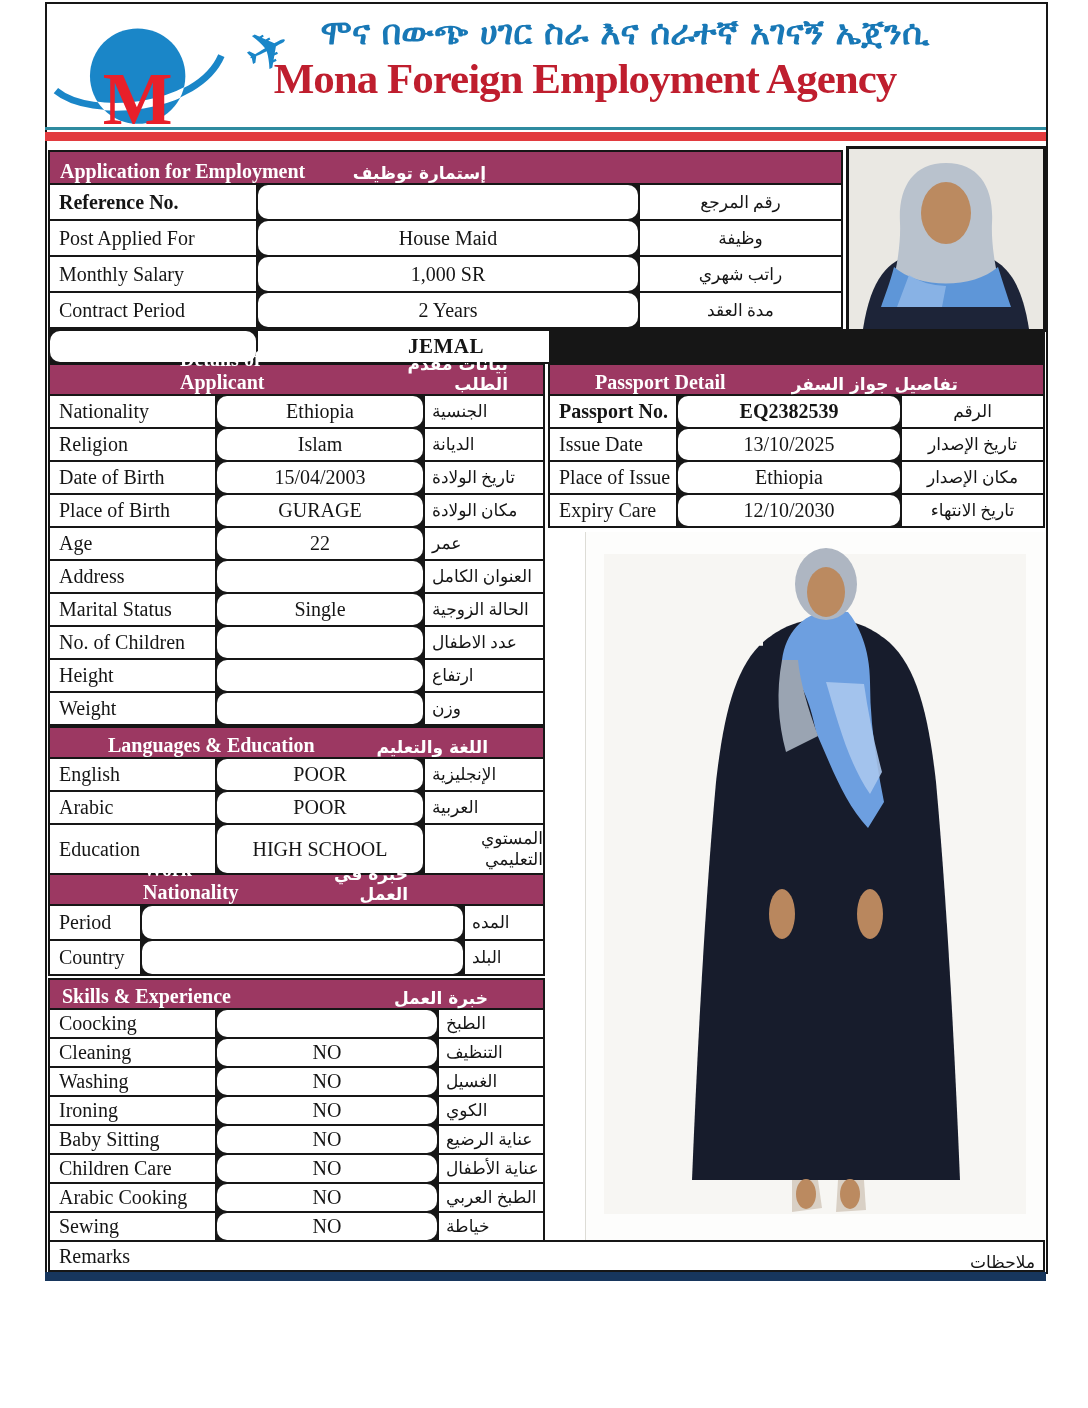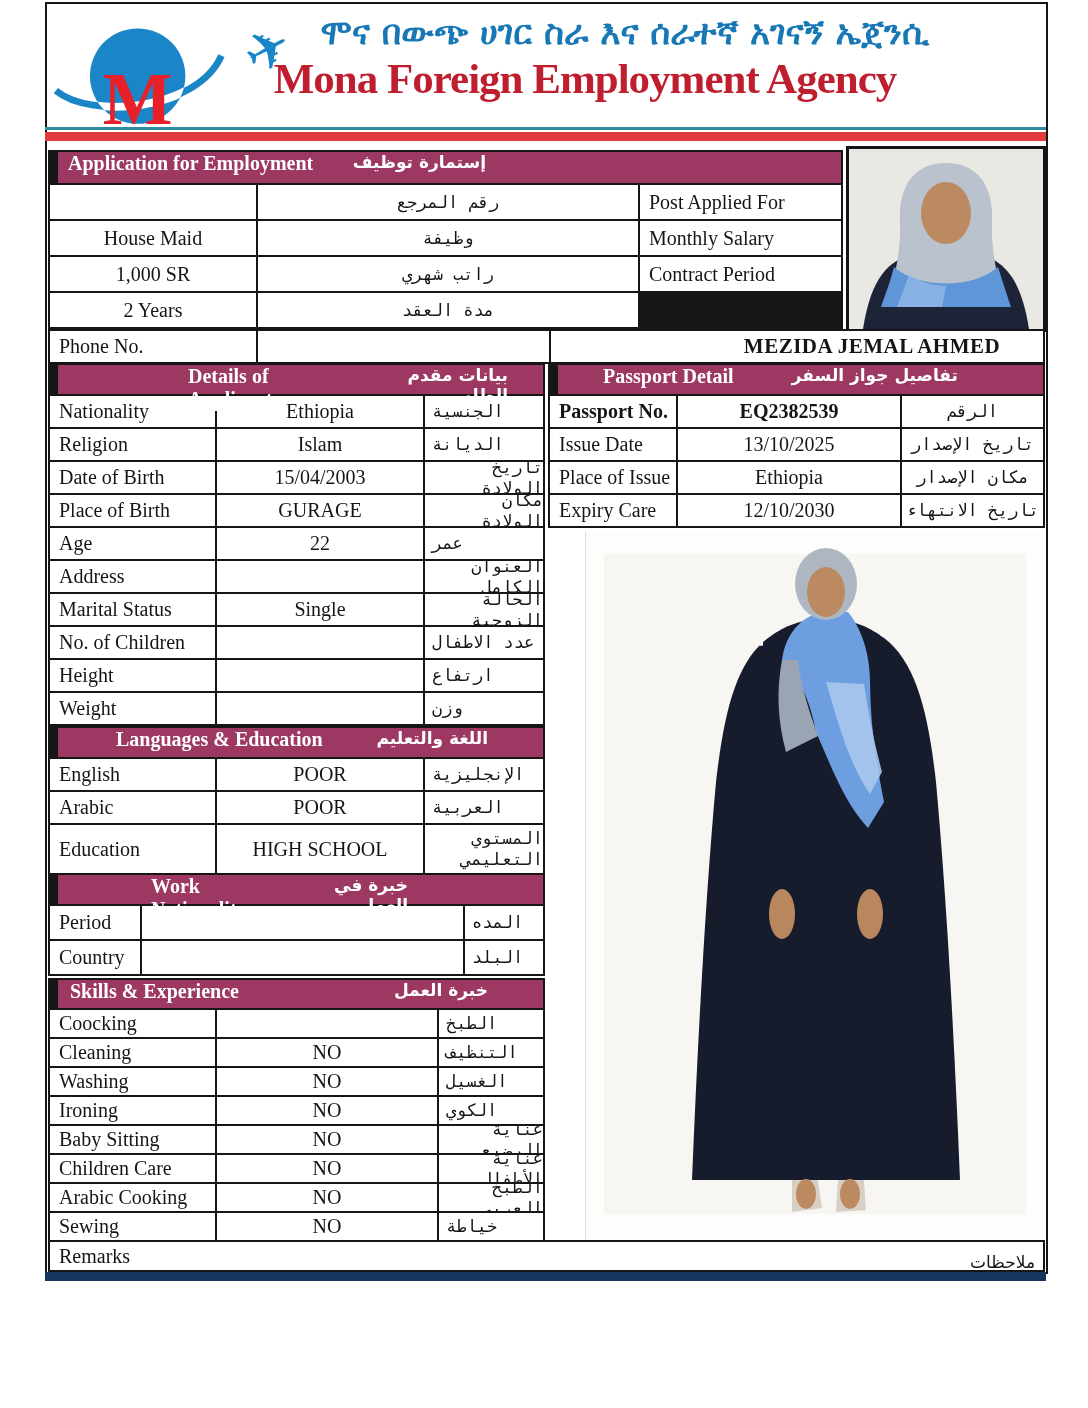--- a/index.html
+++ b/index.html
@@ -25,29 +25,29 @@
   }
   .agency-name {
     position:absolute; left:260px; top:54px; width:650px; text-align:center;
     font-weight:bold; font-size:43px; color:var(--title-red,#bf1e2e); letter-spacing:-1px;
   }
 
   
   .tbl { position:absolute; display:grid; background:#161616; gap:2px; padding:2px; box-sizing:border-box; }
   .cell { background:#ffffff; display:flex; align-items:center; font-size:20px; overflow:hidden; }
   .cell.label { padding-left:9px; }
-  .cell.value { justify-content:center; }
-  .cell.ar { font-family:Liberation Mono, monospace; font-size:17px; padding-left:7px; }
+  .cell.value { justify-content:center;border-radius:10px; }
+  .cell.ar { font-family:Liberation Serif, serif; font-size:17px; padding-left:7px; }
   .cell.ar > span { direction:rtl; unicode-bidi:isolate; }
   .cell.ar.center { justify-content:center; padding-left:0; }
   .bold { font-weight:bold; }
   .bar {
     grid-column:1 / -1; background:var(--maroon,#9c3862); color:#ffffff;
-    display:flex; align-items:flex-start; justify-content:space-between;
-    font-weight:bold; font-size:20px;margin-left:8px;
+    display:flex; align-items:flex-end; justify-content:space-between;
+    font-weight:bold; font-size:20px;
   }
   .bar .ar-t { font-family:"DejaVu Sans", sans-serif; font-size:17px; font-weight:bold; direction:rtl; unicode-bidi:isolate; }
 
   .tbl-app  { left:48px; top:150px; width:795px; grid-template-columns:206px 380px 1fr; grid-template-rows:31px repeat(4,34px); }
   .tbl-phone{ left:48px; top:329px; width:997px; grid-template-columns:206px 291px 1fr; grid-template-rows:31px; }
   .tbl-det  { left:48px; top:363px; width:497px; grid-template-columns:165px 206px 1fr; grid-template-rows:29px repeat(10,31px); }
   .tbl-lang { left:48px; top:726px; width:497px; grid-template-columns:165px 206px 1fr; grid-template-rows:29px 31px 31px 48px; }
   .tbl-work { left:48px; top:873px; width:497px; grid-template-columns:90px 321px 1fr; grid-template-rows:29px 33px 33px; }
   .tbl-skill{ left:48px; top:978px; width:497px; grid-template-columns:165px 220px 1fr; grid-template-rows:28px repeat(8,27px); }
   .tbl-pass { left:548px; top:363px; width:497px; grid-template-columns:126px 222px 1fr; grid-template-rows:29px repeat(4,31px); }
@@ -109,20 +109,21 @@
       <path d="M45 118 C 70 140 124 140 149 118 C 154 134 158 146 162 158 L 32 158 C 36 146 41 134 45 118 Z" fill="#5e96d8"></path>
       <path d="M60 126 q 14 10 37 11 l -4 21 l -45 0 q 6 -16 12 -32 Z" fill="#8fb7e8" opacity="0.85"></path>
     </svg>
   </div>
 
   <div class="tbl tbl-app">
     <div class="bar bar-app">
       <span>Application for Employment</span>
       <span class="ar-t">إستمارة توظيف</span>
     </div>
+    <div class="cell label bold">Reference No.</div>
     <div class="cell value"></div>
     <div class="cell ar center">
         <span>رقم المرجع</span>
       </div>
     <div class="cell label">Post Applied For</div>
     <div class="cell value">House Maid</div>
     <div class="cell ar center">
         <span>وظيفة</span>
       </div>
     <div class="cell label">Monthly Salary</div>
@@ -131,21 +132,20 @@
         <span>راتب شهري</span>
       </div>
     <div class="cell label">Contract Period</div>
     <div class="cell value">2 Years</div>
     <div class="cell ar center">
         <span>مدة العقد</span>
       </div>
   </div>
 
   <div class="tbl tbl-phone">
-    <div class="cell label">Phone No.</div>
     <div class="cell value"></div>
     <div class="cell name-cell">MEZIDA JEMAL AHMED</div>
   </div>
 
   <div class="tbl tbl-det">
     <div class="bar bar-det">
       <span>Details of Applicant</span>
       <span class="ar-t">بيانات مقدم الطلب</span>
     </div>
     <div class="cell label">Nationality</div>

